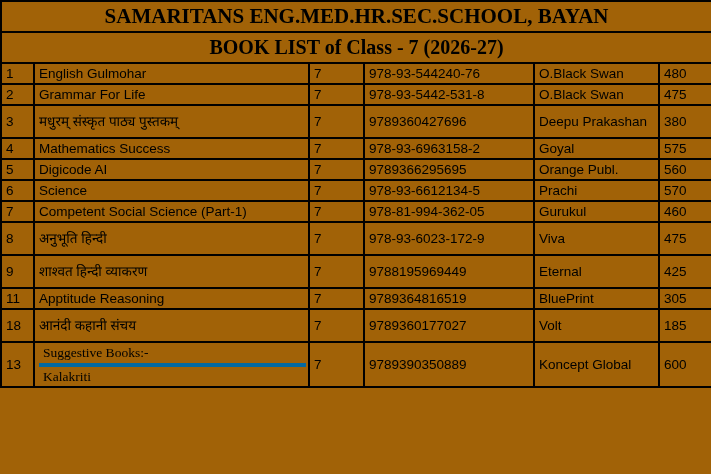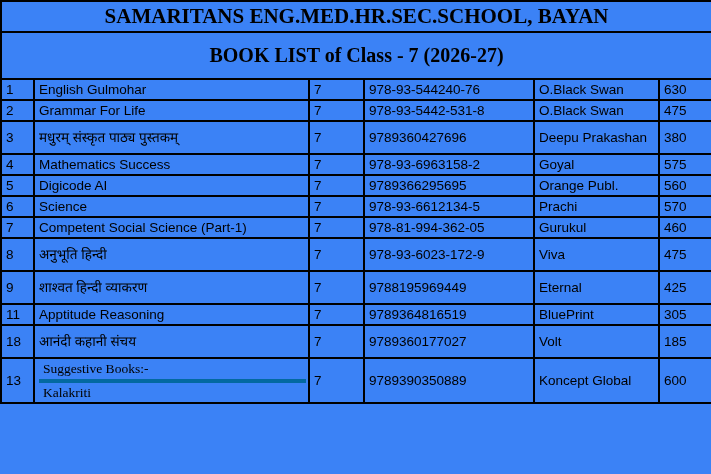--- a/index.html
+++ b/index.html
@@ -2,21 +2,21 @@
 <html><head>
 <meta charset="utf-8">
 <style>
   html, body { margin: 0; padding: 0; background: #ffffff; }
   .sheet {
     width: 711px;
     height: 474px;
     box-sizing: border-box;
     font-family: "Liberation Sans", sans-serif;
     color: #000;
-    background: #3b82f6;
+    background: #a16207;
   }
   table.booklist {
     border-collapse: collapse;
     width: 711px;
     table-layout: fixed;
   }
   table.booklist td {
     border: 2px solid #000;
     padding: 0 2px 0 4px;
     text-align: left;
@@ -34,21 +34,21 @@
     height: 29px;
     padding: 0;
     white-space: nowrap;
   }
   tr.subtitle-row td {
     text-align: center;
     font-family: "Liberation Serif", serif;
     font-weight: bold;
     font-size: 20px;
     height: 29px;
-    padding: 8px;
+    padding: 0;
     white-space: nowrap;
   }
   tr.h-hdr  td { height: 21px; }
   tr.h-sm   td { height: 19px; }
   tr.h-md   td { height: 31px; }
   tr.h-lg   td { height: 43px; }
   .dev { font-size: 15px; }
   td.split-name { padding: 0; font-family: Liberation Serif, serif; }
   td.split-name .line1, td.split-name .line2 {
     padding: 2px 2px 2px 4px;
@@ -79,21 +79,21 @@
       <td colspan="6">BOOK LIST of Class - 7 (2026-27)</td>
     </tr>
 
 
     <tr class="h-sm">
       <td>1</td>
       <td>English Gulmohar</td>
       <td>7</td>
       <td>978-93-544240-76</td>
       <td>O.Black Swan</td>
-      <td>630</td>
+      <td>480</td>
     </tr>
 
     <tr class="h-sm">
       <td>2</td>
       <td>Grammar For Life</td>
       <td>7</td>
       <td>978-93-5442-531-8</td>
       <td>O.Black Swan</td>
       <td>475</td>
     </tr>

